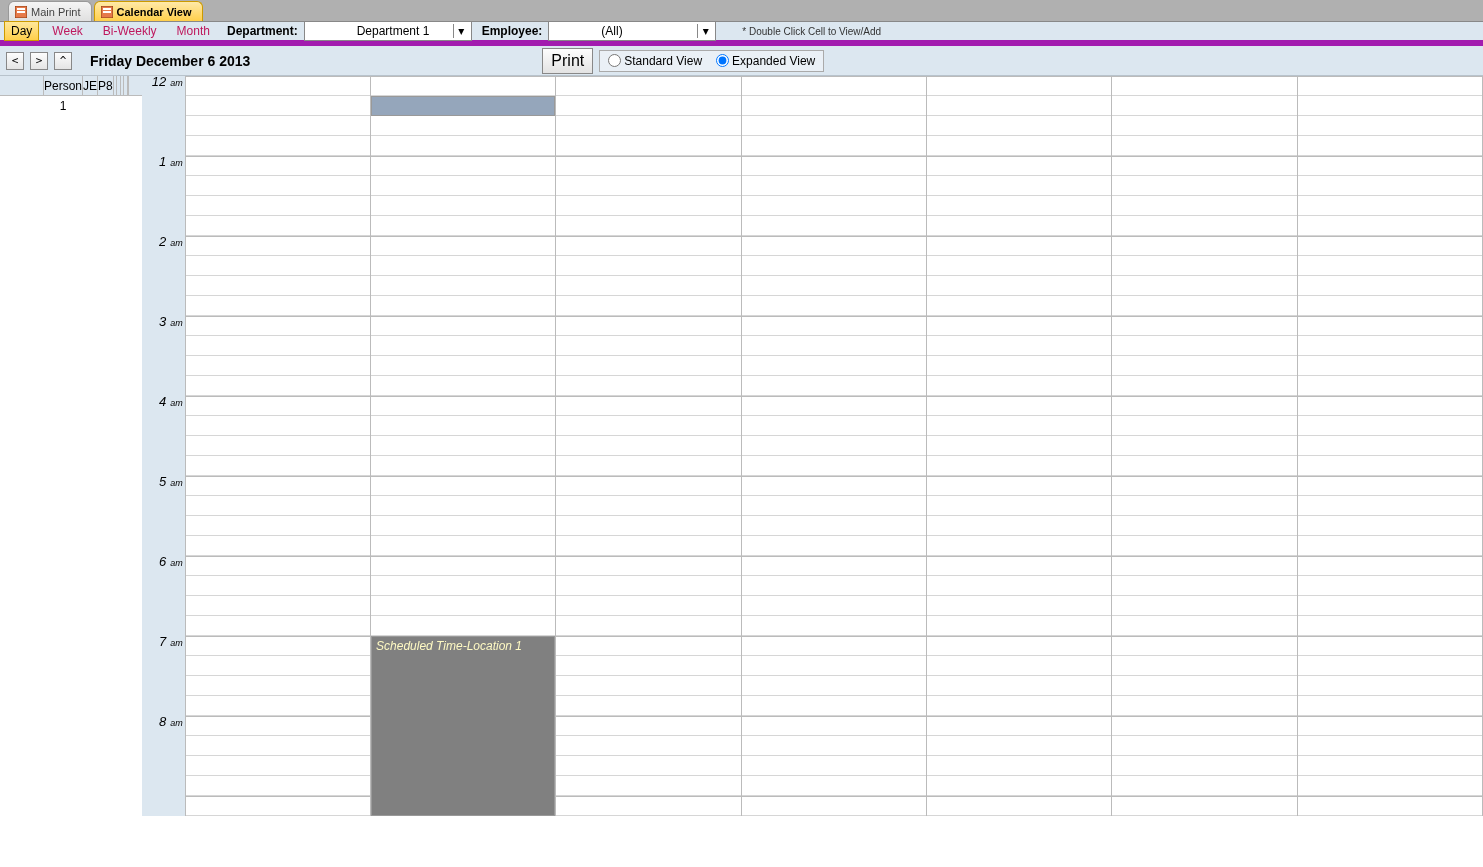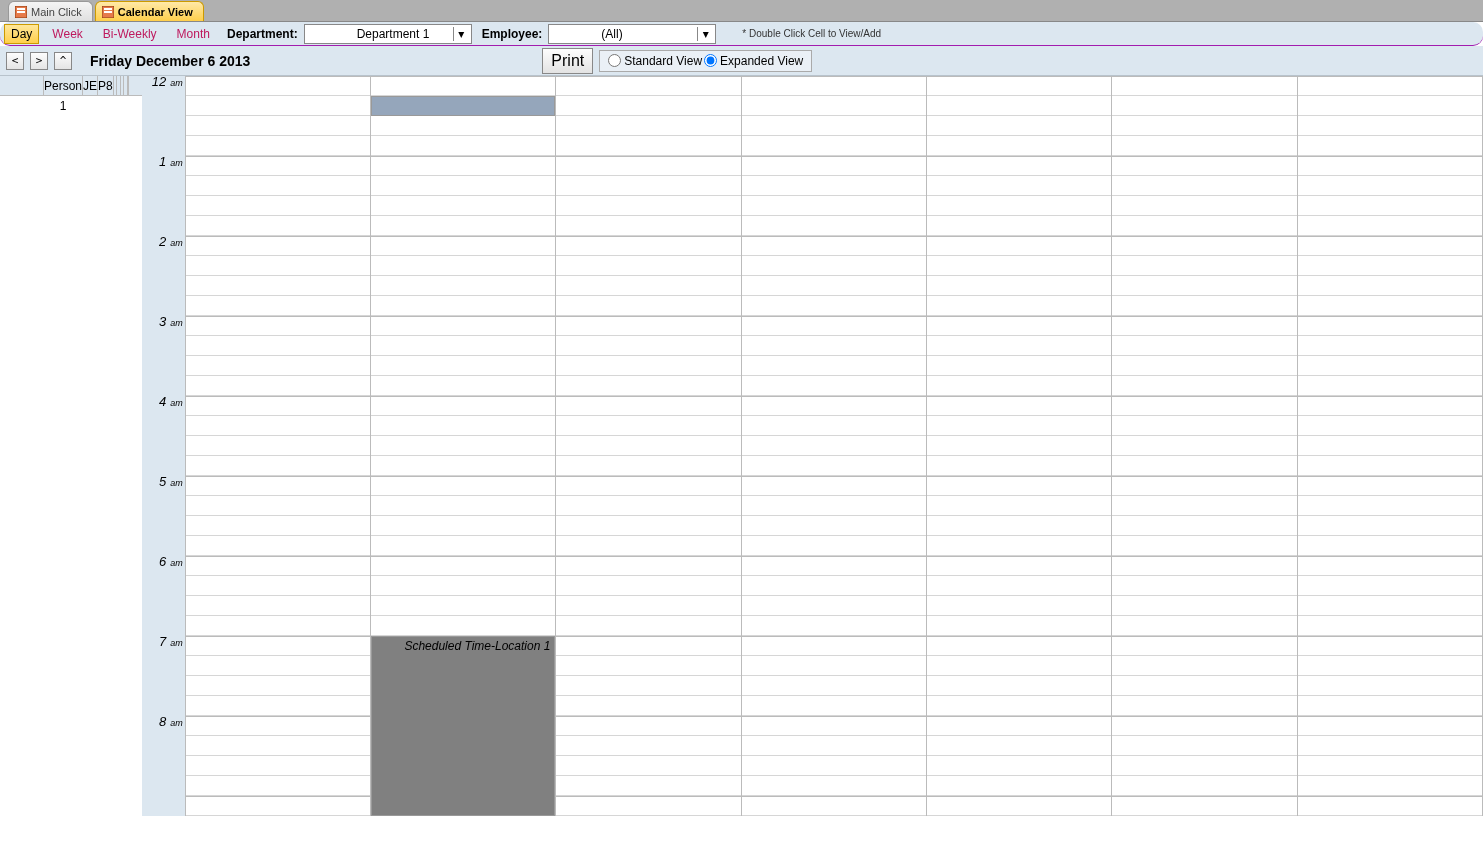--- a/index.html
+++ b/index.html
@@ -7,77 +7,77 @@
 
 
 .tab-bar { display: flex; align-items: flex-end; height: 22px; background: #b0b0b0; border-bottom: 1px solid #888; padding-left: 8px; }
 .tab { display: flex; align-items: center; gap: 4px; padding: 2px 10px 2px 6px; border: 1px solid #999; border-bottom: none; border-radius: 6px 6px 0 0; margin-right: 2px; font-size: 11px; position: relative; height: 20px; }
 .tab-inactive { background: linear-gradient(#f5f5f5,#e0e0e0); color: #444; }
 .tab-active { background: linear-gradient(#ffe9a8,#ffcf4b); color: #000; font-weight: bold; border-color: #cc9a00; }
 .tab-icon { width: 12px; height: 12px; display: inline-block; }
 .tab-icon svg { width: 12px; height: 12px; }
 
 
-.toolbar { background: #dce7f0; border-bottom: 1px solid #a21caf; padding: 2px 4px; display: flex; align-items: center; gap: 6px; font-size: 12px; height: 24px; border-radius: 10px; }
+.toolbar { background: #dce7f0; border-bottom: 6px solid #a21caf; padding: 2px 4px; display: flex; align-items: center; gap: 6px; font-size: 12px; height: 24px; }
 .view-btn { padding: 2px 6px; border: 1px solid transparent; cursor: pointer; }
 .view-btn.active { background: linear-gradient(#ffe79a,#ffcf4b); border: 1px solid #cc9a00; }
 .view-btn.inactive { color: #be185d; }
 .toolbar-label { font-weight: bold; margin-left: 4px; }
 .toolbar select, .combo { font-size: 12px; padding: 1px 2px; border: 1px solid #888; background: #fff; }
 .combo { display: inline-flex; align-items: center; padding-left: 48px; }
 .combo-text { min-width: 100px; padding: 1px 4px; }
 .combo-arrow { width: 16px; text-align: center; border-left: 1px solid #888; cursor: pointer; }
 .hint { font-size: 10px; color: #333; margin-left: 20px; }
 
 
 .nav-row { background: #dce7f0; border-bottom: 1px solid #b8c3cc; padding: 4px 6px; display: flex; align-items: center; gap: 6px; height: 30px; }
 .nav-btn { width: 18px; height: 18px; border: 1px solid #888; background: linear-gradient(#fdfdfd,#e5e5e5); font-size: 11px; text-align: center; line-height: 16px; cursor: pointer; font-family: monospace; }
 .date-title { font-weight: bold; font-size: 14px; margin-left: 12px; }
 .spacer { flex: 1; }
 .print-btn { padding: 3px 8px; border: 1px solid #888; background: linear-gradient(#fdfdfd,#e3e3e3); cursor: pointer; font-size: 16px; }
-.radio-group { display: flex; gap: 2px; border: 1px solid #aaa; padding: 3px 8px; background: #eaf0f6; }
+.radio-group { display: flex; gap: 14px; border: 1px solid #aaa; padding: 3px 8px; background: #eaf0f6; }
 .radio-item { display: flex; align-items: center; gap: 3px; }
 .header-row { display: flex; height: 20px; background: #dce7f0; border-bottom: 1px solid #bbb; position: sticky; top: 0; }
 .corner-cell { width: 44px; flex: none; border-right: 1px solid #bbb; background: #dce7f0; }
 .col-head { flex: 1; border-right: 1px solid #bbb; text-align: center; line-height: 20px; font-size: 12px; }
 
 .grid-body { position: relative; flex: 1; overflow-y: auto; overflow-x: hidden; }
 .grid-inner { display: flex; position: relative; }
 .time-labels { width: 44px; flex: none; position: relative; background: #dce7f0; border-right: 1px solid #bbb; }
 .hour-label { position: absolute; right: 2px; font-size: 11px; white-space: nowrap; }
 .hour-label .hr { font-size: 13px; }
 .hour-label .ampm { font-size: 9px; margin-left: 1px; }
 .slots-cols { flex: 1; display: flex; position: relative; }
 .person-col { flex: 1; border-right: 1px solid #bbb; position: relative; }
 .slot { height: 20px; border-bottom: 1px solid #d6d6d6; }
 .slot.hour-line { border-top: 1px solid #bbb; }
 
 .event { position: absolute; left: 0; right: 0; border: 1px solid #999; font-size: 12px; padding: 2px 4px; overflow: hidden; }
 .event-red { background: #ff0000; color: #661b00; }
-.event-gray { background: #808080; color: #000000; text-align: right; }
+.event-gray { background: #808080; color: #fef9c3; }
 .event-bluegray { background: #95a6bb; }
 
 
 .grid-body::-webkit-scrollbar { width: 14px; }
 .grid-body::-webkit-scrollbar-track { background: #dce7f0; }
 .grid-body::-webkit-scrollbar-thumb { background: #b8c3cc; border: 1px solid #9aa8b5; }
 </style>
 </head>
 <body>
 
 <div class="tab-bar">
   <div class="tab tab-inactive">
     <span class="tab-icon">
       <svg viewBox="0 0 12 12">
           <rect x="0" y="0" width="12" height="12" fill="#e67a4a" stroke="#8a3a10"></rect>
           <rect x="2" y="2" width="8" height="2" fill="#fff"></rect>
           <rect x="2" y="5" width="8" height="2" fill="#fff"></rect>
         </svg>
     </span>
-    <span>Main Click</span>
+    <span>Main Print</span>
   </div>
   <div class="tab tab-active">
     <span class="tab-icon">
       <svg viewBox="0 0 12 12">
           <rect x="0" y="0" width="12" height="12" fill="#e67a4a" stroke="#8a3a10"></rect>
           <rect x="2" y="2" width="8" height="2" fill="#fff"></rect>
           <rect x="2" y="5" width="8" height="2" fill="#fff"></rect>
         </svg>
     </span>
     <span>Calendar View</span>

